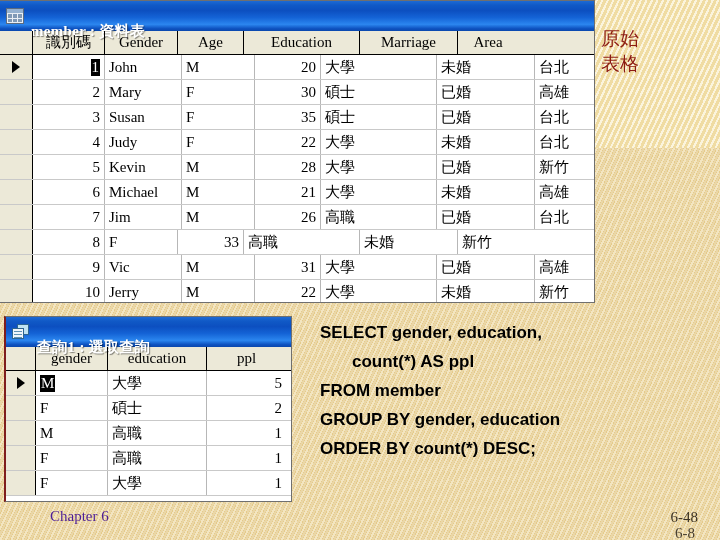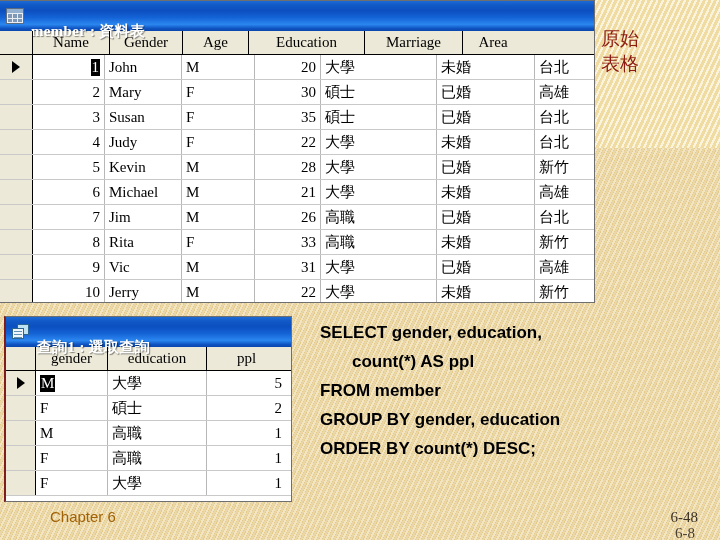--- a/index.html
+++ b/index.html
@@ -186,23 +186,23 @@
     font-weight: bold;
     font-size: 17px;
     line-height: 29px;
   }
   #sql-block .indent { padding-left: 32px; }
 
   
   #footer-left {
     position: absolute;
     left: 50px; top: 508px;
-    font-family: Liberation Sans, sans-serif;
+    font-family: Liberation Serif, serif;
     font-size: 15px;
-    color: #a16207;
+    color: #4c1d95;
   }
   #footer-right {
     position: absolute;
     right: 22px; top: 509px;
     font-family: "Liberation Serif", serif;
     font-size: 15px;
     color: #3a3124;
     width: 60px;
     text-align: right;
   }
@@ -228,21 +228,21 @@
           <i></i>
           <i></i>
         </span>
     </span>
     <span class="titletext">member : 資料表</span>
   </div>
 
   <div class="grid">
     <div class="grid-row header">
       <div class="cell sel c0"></div>
-      <div class="cell c2">Name</div>
+      <div class="cell c1">識別碼</div>
       <div class="cell c3">Gender</div>
       <div class="cell c4">Age</div>
       <div class="cell c5">Education</div>
       <div class="cell c6">Marriage</div>
       <div class="cell c7">Area</div>
     </div>
 
     <div class="grid-row data">
       <div class="cell sel c0">
           <span class="tri"></span>
@@ -320,21 +320,20 @@
       <div class="cell c3">M</div>
       <div class="cell num c4">26</div>
       <div class="cell c5">高職</div>
       <div class="cell c6">已婚</div>
       <div class="cell c7">台北</div>
     </div>
 
     <div class="grid-row data">
       <div class="cell sel c0"></div>
       <div class="cell num c1">8</div>
-      <div class="cell c2">Rita</div>
       <div class="cell c3">F</div>
       <div class="cell num c4">33</div>
       <div class="cell c5">高職</div>
       <div class="cell c6">未婚</div>
       <div class="cell c7">新竹</div>
     </div>
 
     <div class="grid-row data">
       <div class="cell sel c0"></div>
       <div class="cell num c1">9</div>

